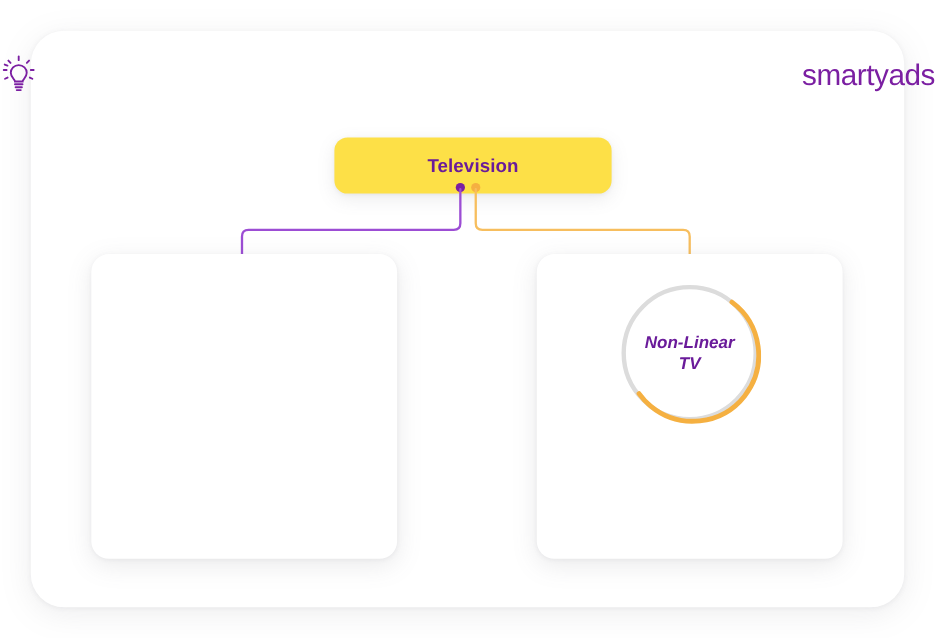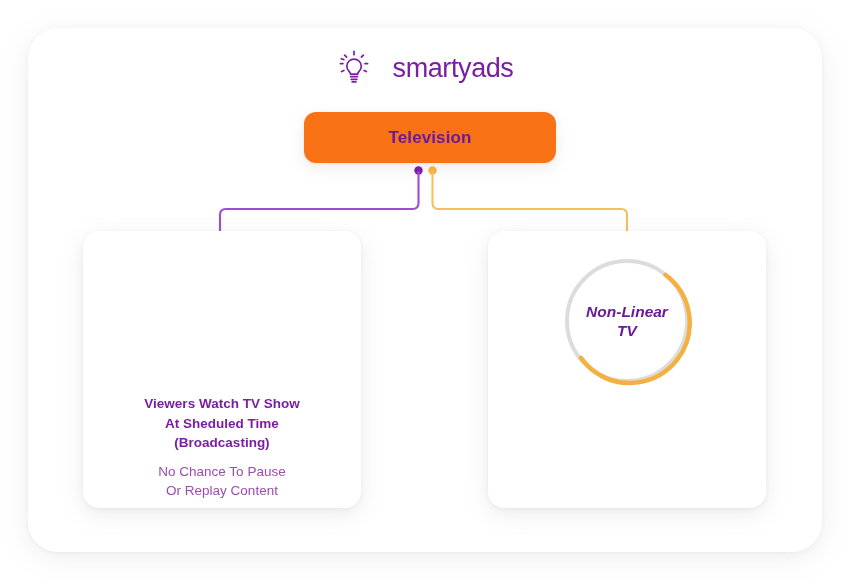--- a/index.html
+++ b/index.html
@@ -30,44 +30,44 @@
 
   
   .logo {
     position: absolute;
     left: 0;
     top: 44px;
     width: 850px;
     height: 48px;
     display: flex;
     align-items: center;
-    justify-content: center;
+    justify-content: space-between;
     gap: 22px;
   }
   .logo-icon {
     width: 34px;
     height: 36px;
     display: block;
   }
   .logo-text {
     font-size: 27px;
     color: #7B1FA2;
     letter-spacing: -0.4px;
     font-weight: 400;
     line-height: 1;
   }
 
   
   .tv-box {
     position: absolute;
     left: 304px;
-    top: 112px;
+    top: 125px;
     width: 252px;
     height: 51px;
-    background: #f97316;
+    background: #fde047;
     border-radius: 12px;
     box-shadow: 0 5px 16px rgba(120,120,130,0.14),
                 0 1px 3px rgba(120,120,130,0.08);
     display: flex;
     align-items: center;
     justify-content: center;
   }
   .tv-box-label {
     font-size: 17px;
     font-weight: bold;
@@ -179,27 +179,20 @@
 <svg class="connectors" viewBox="0 0 850 580">
 
   <circle cx="418.5" cy="170.5" r="4.2" fill="#7B1FA2"></circle>
   <path d="M418.5 172 V203 Q418.5 209 412.5 209 H226 Q220 209 220 215 V231" fill="none" stroke="#9C4DD4" stroke-width="2.1" stroke-linecap="round"></path>
 
   <circle cx="432.5" cy="170.5" r="4.2" fill="#F5B041"></circle>
   <path d="M432.5 172 V203 Q432.5 209 438.5 209 H621 Q627 209 627 215 V231" fill="none" stroke="#F7BE5E" stroke-width="2.1" stroke-linecap="round"></path>
 </svg>
 
 <div class="card card-left">
-  <div class="card-text">
-    <p class="card-title" style="white-space:pre-line">Viewers Watch TV Show
-At Sheduled Time
-(Broadcasting)</p>
-    <p class="card-sub" style="white-space:pre-line">No Chance To Pause
-Or Replay Content</p>
-  </div>
 </div>
 
 <div class="card card-right">
   <div class="ring-wrap">
     <svg class="ring-svg" viewBox="0 0 130 130">
       <circle cx="65" cy="65" r="60" fill="none" stroke="#DCDCDC" stroke-width="4"></circle>
       <path d="M 103.4 18.7 A 60 60 0 1 1 22.5 27.5" fill="none" stroke="#F5B041" stroke-width="4.4" stroke-linecap="round" stroke-dasharray="207 170"></path>
     </svg>
     <div class="ring-label" style="white-space:pre-line">Non-Linear
 TV</div>

